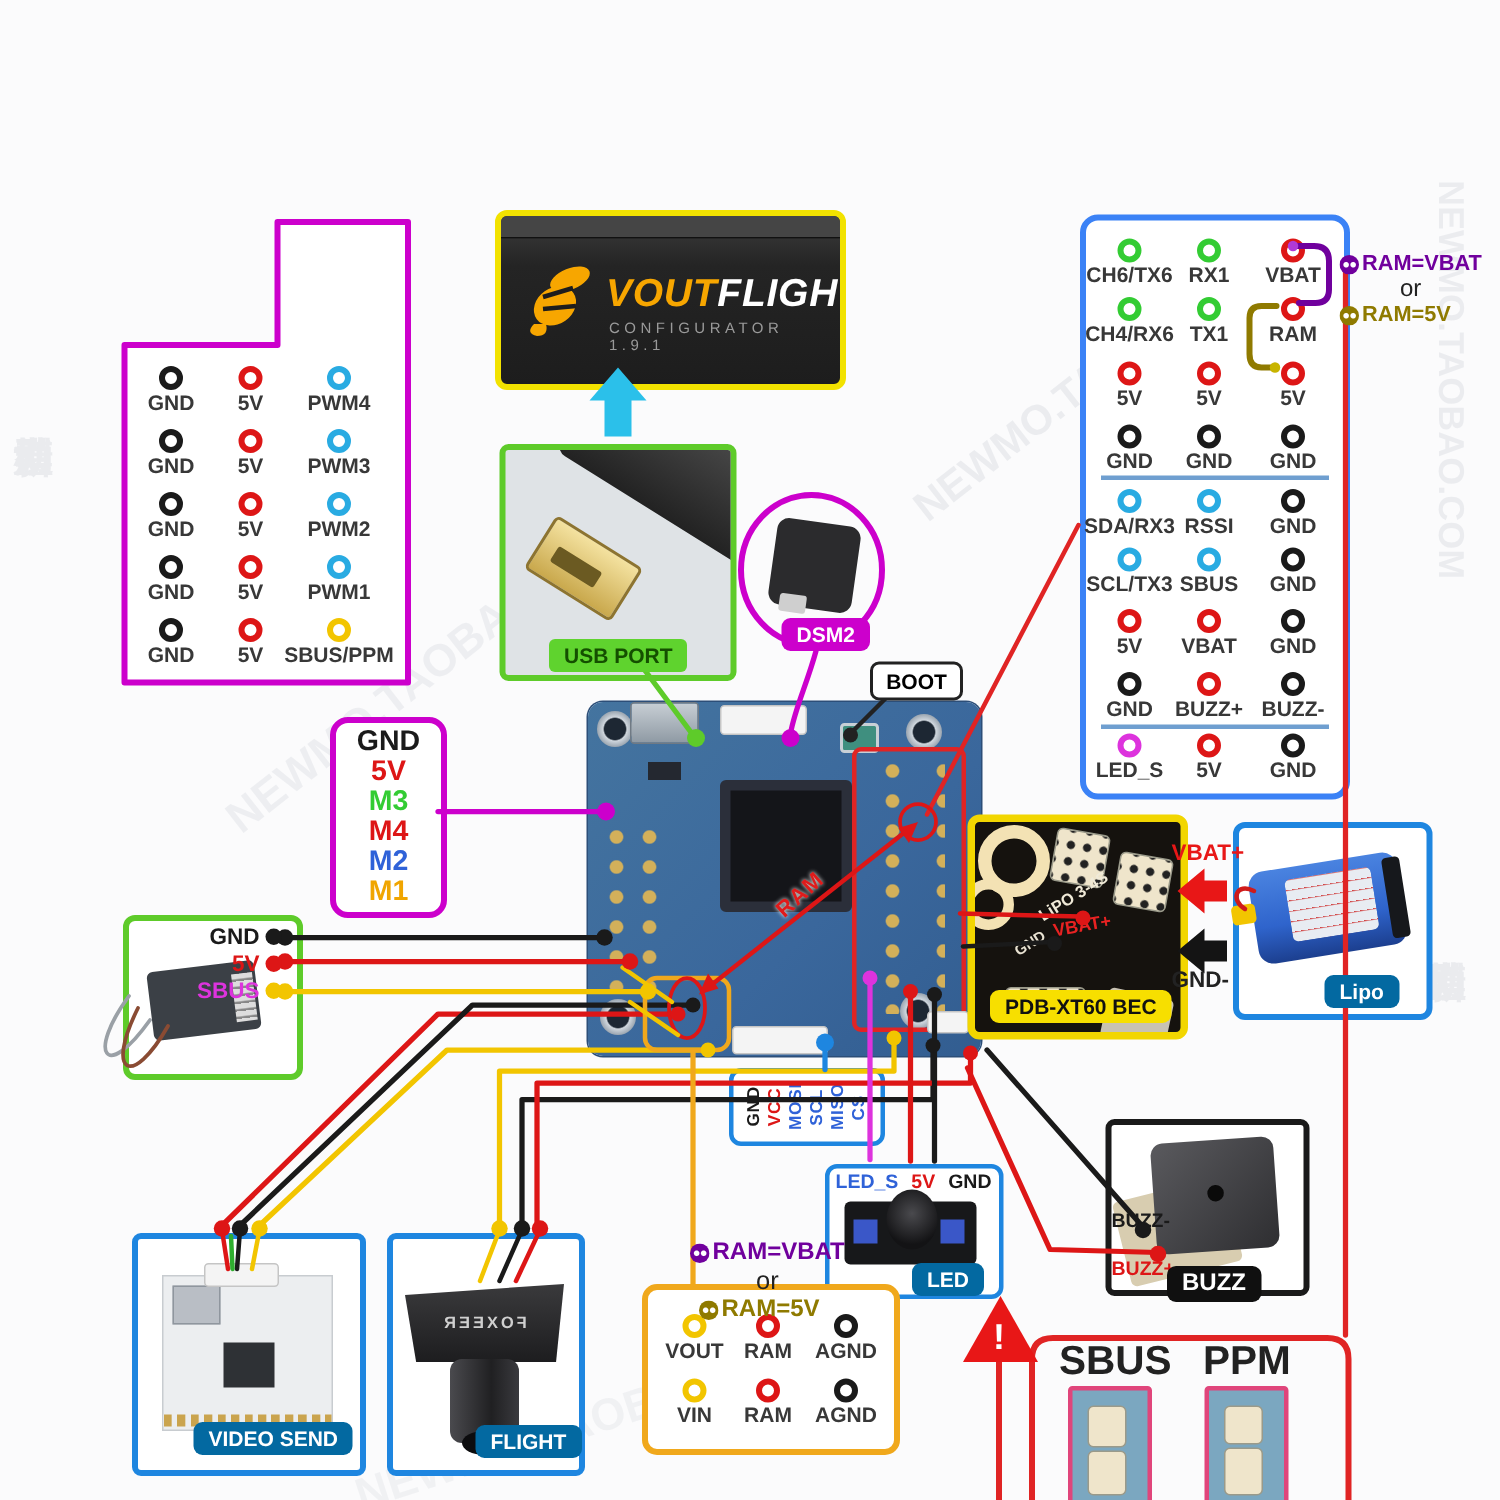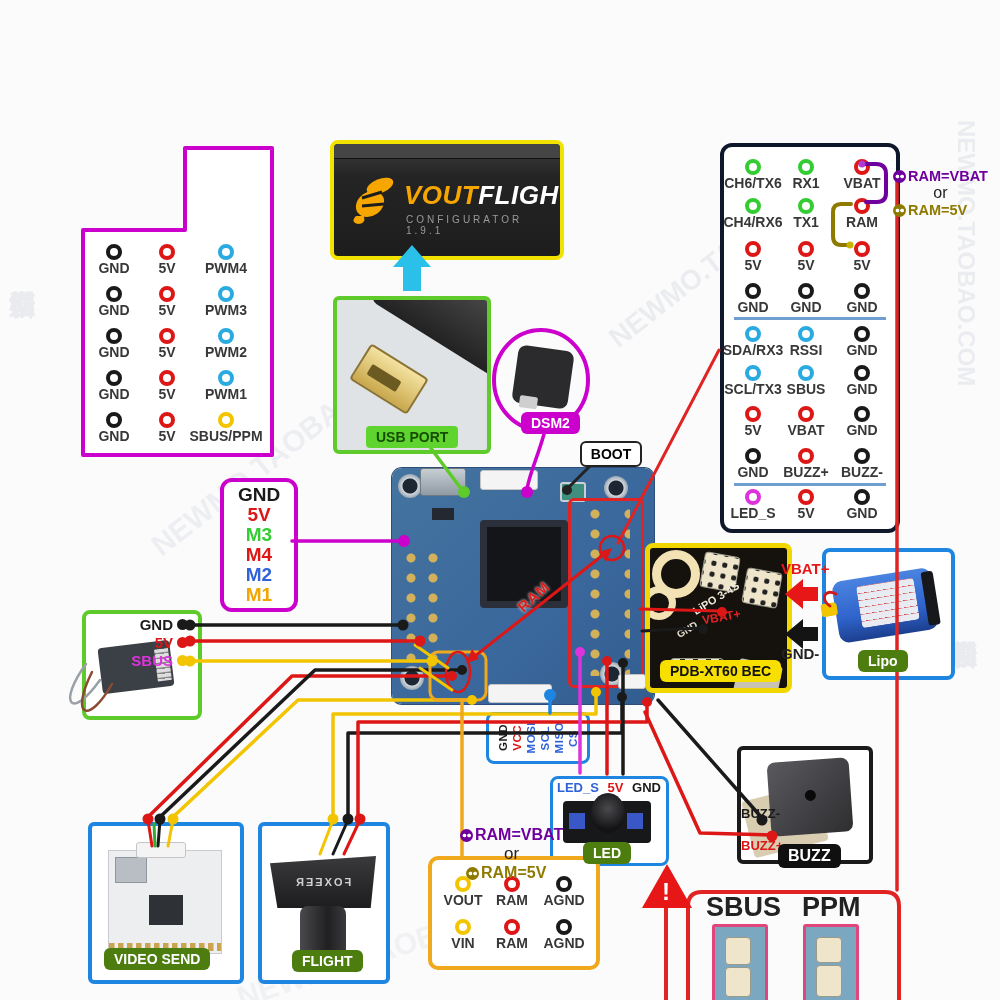--- a/index.html
+++ b/index.html
@@ -12,27 +12,27 @@
   
   .title{left:150px;top:8px;width:738px;height:104px;background:#15ace4;border-radius:18px;
          display:flex;align-items:center;justify-content:center;z-index:2;}
   .title span{font-family:"DejaVu Sans Mono",monospace;color:#fff;font-size:31px;letter-spacing:1px;padding-top:26px;}
   
   .obox{position:absolute;background:#fff;border-radius:10px;z-index:3;}
   .b-green{border:4px solid #5ecb2a;}
   .b-blue{border:4px solid #1e86e0;}
   .b-yellow{border:5px solid #f2d600;border-radius:8px;}
   .b-black{border:4px solid #1a1a1a;border-radius:6px;}
-  .b-red{border:4px solid #0f172a;border-radius:12px;}
+  .b-red{border:4px solid #3b82f6;border-radius:12px;}
   .b-orange{border:4px solid #f0a81c;}
   .b-magenta{border:4px solid #cc00cc;}
   
   .tag{position:absolute;z-index:6;border-radius:6px;padding:3px 10px;font-weight:700;font-size:14px;
        color:#fff;text-align:center;white-space:nowrap;}
-  .tag-blue{background:#4d7c0f;}
+  .tag-blue{background:#0369a1;margin-left:25px;}
   .tag-green{background:#5fd32e;color:#144f00;border-radius:4px;}
   .tag-magenta{background:#cc00cc;}
   .tag-yellow{background:#f7df00;color:#111;}
   .tag-black{background:#101010;}
   
   .pcell{display:flex;flex-direction:column;align-items:center;gap:1px;}
   .pin{box-sizing:border-box;width:16px;height:16px;border:4.5px solid #333;border-radius:50%;background:#fff;}
   .plab{font-size:14px;font-weight:700;color:#383838;white-space:nowrap;line-height:15px;}
   .trow{position:absolute;left:2px;width:168px;display:grid;grid-template-columns:54px 52px 60px;justify-items:center;}
   .prow{position:absolute;left:1px;width:186px;display:grid;grid-template-columns:58px 48px 70px;justify-items:center;}

